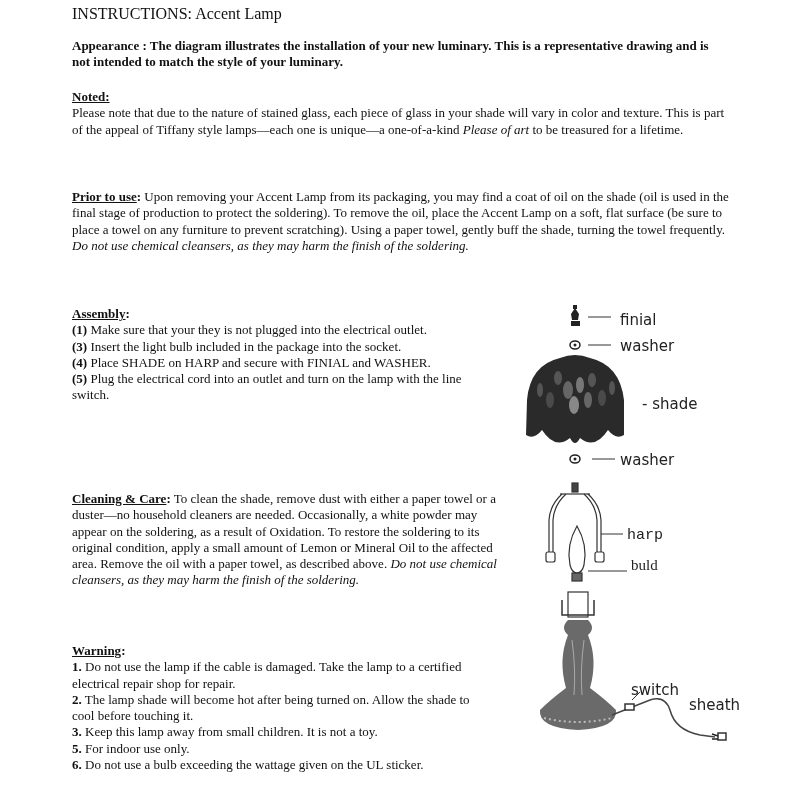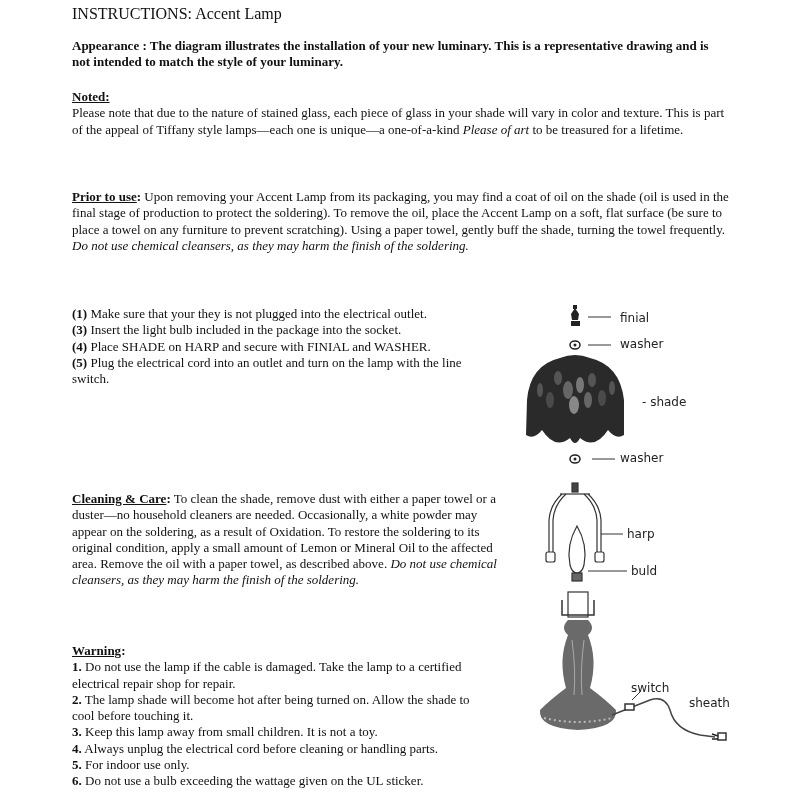--- a/index.html
+++ b/index.html
@@ -3,21 +3,21 @@
 <meta charset="utf-8">
 <style>
   html,body{margin:0;padding:0;background:#fff;}
   body{width:800px;height:800px;position:relative;overflow:hidden;font-family:"Liberation Serif","DejaVu Serif",serif;color:#111;}
   .abs{position:absolute;}
   .title{left:72px;top:5px;font-size:16px;}
   .p{font-size:13px;line-height:16.3px;}
   .b{font-weight:bold;}
   .u{text-decoration:underline;font-weight:bold;}
   .i{font-style:italic;}
-  .lbl{font-family:"DejaVu Sans","Liberation Sans",sans-serif;font-size:12px;color:#222;}
+  .lbl{font-family:"DejaVu Sans","Liberation Sans",sans-serif;font-size:15px;color:#222;}
   ol{margin:0;padding:0;list-style:none;}
 </style>
 </head>
 <body>
 
 <div class="abs title">INSTRUCTIONS: Accent Lamp</div>
 
 <div class="abs p b" style="left:72px;top:38px;width:640px;">
   <span>Appearance :</span>
   <span>The diagram illustrates the installation of your new luminary. This is a representative drawing and is not intended to match the style of your luminary.</span>
@@ -26,39 +26,39 @@
 <div class="abs p" style="left:72px;top:89px;width:660px;">
   <div class="u">Noted:</div>
   <span>Please note that due to the nature of stained glass, each piece of glass in your shade will vary in color and texture.  This is part of the appeal of Tiffany style lamps—each one is unique—a one-of-a-kind </span><span class="i">Please of art</span><span> to be treasured for a lifetime.</span>
 </div>
 
 <div class="abs p" style="left:72px;top:189px;width:665px;">
   <span class="u">Prior to use</span><span class="b">:</span><span> Upon removing your Accent Lamp from its packaging, you may find a coat of oil on the shade (oil is used in the final stage of production to protect the soldering).  To remove the oil, place the Accent Lamp on a soft, flat surface (be sure to place a towel on any furniture to prevent scratching).  Using a paper towel, gently buff the shade, turning the towel frequently.  </span><span class="i">Do not use chemical cleansers, as they may harm the finish of the soldering.</span>
 </div>
 
 <div class="abs p" style="left:72px;top:306px;width:420px;">
+  <div><span class="u">Assembly</span><span class="b">:</span></div>
   <ol>
     <li><span class="b">(1)</span><span> Make sure that your they is not plugged into the electrical outlet.</span></li>
     <li><span class="b">(3)</span><span> Insert the light bulb included in the package into the socket.</span></li>
     <li><span class="b">(4)</span><span> Place SHADE on HARP and secure with FINIAL and WASHER.</span></li>
     <li><span class="b">(5)</span><span> Plug the electrical cord into an outlet and turn on the lamp with the line switch.</span></li>
   </ol>
 </div>
 
 <div class="abs p" style="left:72px;top:491px;width:430px;">
   <span class="u">Cleaning &amp; Care</span><span class="b">:</span><span> To clean the shade, remove dust with either a paper towel or a duster—no household cleaners are needed.  Occasionally, a white powder may appear on the soldering, as a result of Oxidation. To restore the soldering to its original condition, apply a small amount of Lemon or Mineral Oil to the affected area.  Remove the oil with a paper towel, as described above.  </span><span class="i">Do not use chemical cleansers, as they may harm the finish of the soldering.</span>
 </div>
 
 <div class="abs p" style="left:72px;top:643px;width:420px;">
   <div><span class="u">Warning</span><span class="b">:</span></div>
   <ol>
     <li><span class="b">1.</span><span> Do not use the lamp if the cable is damaged.  Take the lamp to a certified electrical repair shop for repair.</span></li>
     <li><span class="b">2.</span><span>  The lamp shade will become hot after being turned on.  Allow the shade to cool before touching it.</span></li>
     <li><span class="b">3.</span><span>  Keep this lamp away from small children.  It is not a toy.</span></li>
-    <li><span class="b">4.</span><span>  Always unplug the electrical cord before cleaning or handling parts.</span></li>
     <li><span class="b">5.</span><span>  For indoor use only.</span></li>
     <li><span class="b">6.</span><span>  Do not use a bulb exceeding the wattage given on the UL sticker.</span></li>
   </ol>
 </div>
 
 <div class="abs" style="left:500px;top:290px;width:300px;height:510px;">
   <svg width="300" height="510" viewBox="0 0 300 510">
 
     <g>
       <rect x="71" y="31" width="9" height="5" fill="#222"></rect>
@@ -126,17 +126,17 @@
     <line x1="92" y1="169" x2="115" y2="169" stroke="#333" stroke-width="1"></line>
     <line x1="101" y1="244" x2="123" y2="244" stroke="#333" stroke-width="1"></line>
     <line x1="88" y1="281" x2="127" y2="281" stroke="#333" stroke-width="1"></line>
     <line x1="132" y1="410" x2="140" y2="402" stroke="#333" stroke-width="1"></line>
   </svg>
 
   <span class="abs lbl" style="left:120px;top:21px;">finial</span>
   <span class="abs lbl" style="left:120px;top:47px;">washer</span>
   <span class="abs lbl" style="left:142px;top:105px;">- shade</span>
   <span class="abs lbl" style="left:120px;top:161px;">washer</span>
-  <span class="abs lbl" style="left:127px;top:237px;">harp</span>
-  <span class="abs lbl" style="left:131px;top:274px;">buld</span>
+  <span class="abs lbl" style="left:127px;top:237px;font-family:Liberation Mono, monospace;">harp</span>
+  <span class="abs lbl" style="left:131px;top:267px;font-family:Liberation Serif, serif;">buld</span>
   <span class="abs lbl" style="left:131px;top:391px;">switch</span>
   <span class="abs lbl" style="left:189px;top:406px;">sheath</span>
 </div>
 
 </body></html>

